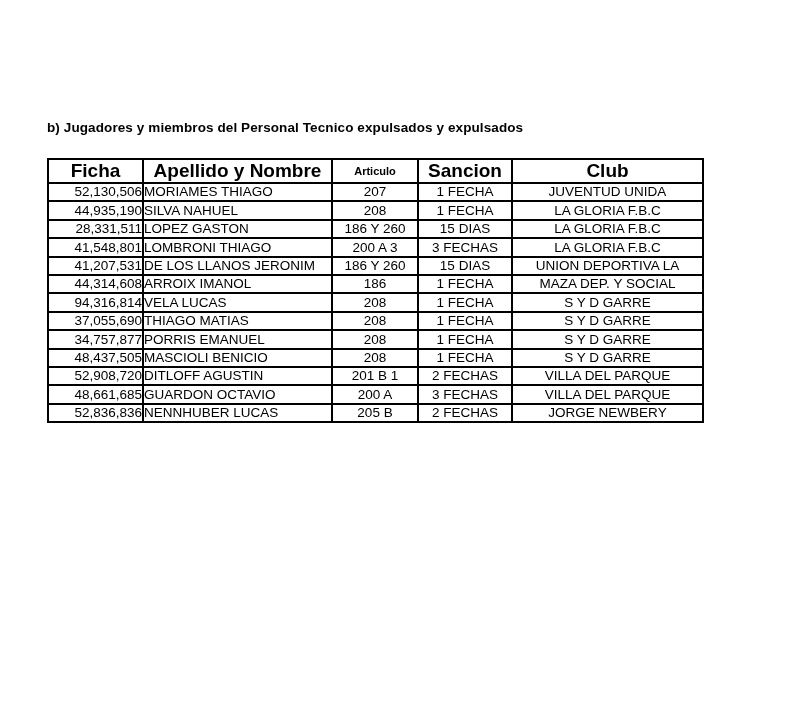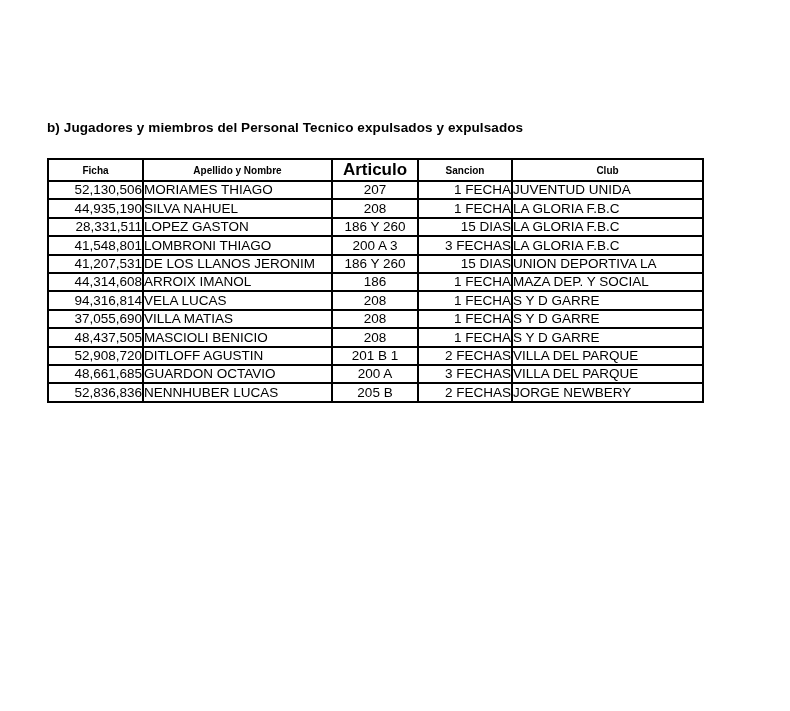--- a/index.html
+++ b/index.html
@@ -39,39 +39,39 @@
   table.sanctions th,
   table.sanctions td {
     border: 2px solid #000000;
     padding: 0;
     white-space: nowrap;
     overflow: hidden;
     background: #ffffff;
   }
   table.sanctions th {
     height: 18px;
-    font-size: 10px;
+    font-size: 19px;
     font-weight: bold;
     text-align: center;
     vertical-align: middle;
   }
   table.sanctions th.col-articulo {
-    font-size: 17px;
+    font-size: 11px;
     border-radius: 6px;
   }
   table.sanctions td {
     height: 16.4px;
     vertical-align: middle;
     line-height: 1;
   }
   td.col-ficha   { text-align: right;  padding-right: 7px; }
   td.col-nombre  { text-align: left;   padding-left: 3px;  }
   td.col-articulo{ text-align: center; }
-  td.col-sancion { text-align: right; }
-  td.col-club    { text-align: left;   padding-left: 3px;  }
+  td.col-sancion { text-align: center; }
+  td.col-club    { text-align: center;   padding-left: 3px;  }
 </style>
 </head>
 <body>
 
 <div class="page">
 
   <div class="doc-title">b) Jugadores y miembros del Personal Tecnico expulsados y expulsados</div>
 
   <table class="sanctions">
     <colgroup>
@@ -135,21 +135,28 @@
         </tr>
         <tr>
           <td class="col-ficha">94,316,814</td>
           <td class="col-nombre">VELA LUCAS</td>
           <td class="col-articulo">208</td>
           <td class="col-sancion">1 FECHA</td>
           <td class="col-club">S Y D GARRE</td>
         </tr>
         <tr>
           <td class="col-ficha">37,055,690</td>
-          <td class="col-nombre">VILLA MATIAS</td>
+          <td class="col-nombre">THIAGO MATIAS</td>
+          <td class="col-articulo">208</td>
+          <td class="col-sancion">1 FECHA</td>
+          <td class="col-club">S Y D GARRE</td>
+        </tr>
+        <tr>
+          <td class="col-ficha">34,757,877</td>
+          <td class="col-nombre">PORRIS EMANUEL</td>
           <td class="col-articulo">208</td>
           <td class="col-sancion">1 FECHA</td>
           <td class="col-club">S Y D GARRE</td>
         </tr>
         <tr>
           <td class="col-ficha">48,437,505</td>
           <td class="col-nombre">MASCIOLI BENICIO</td>
           <td class="col-articulo">208</td>
           <td class="col-sancion">1 FECHA</td>
           <td class="col-club">S Y D GARRE</td>

